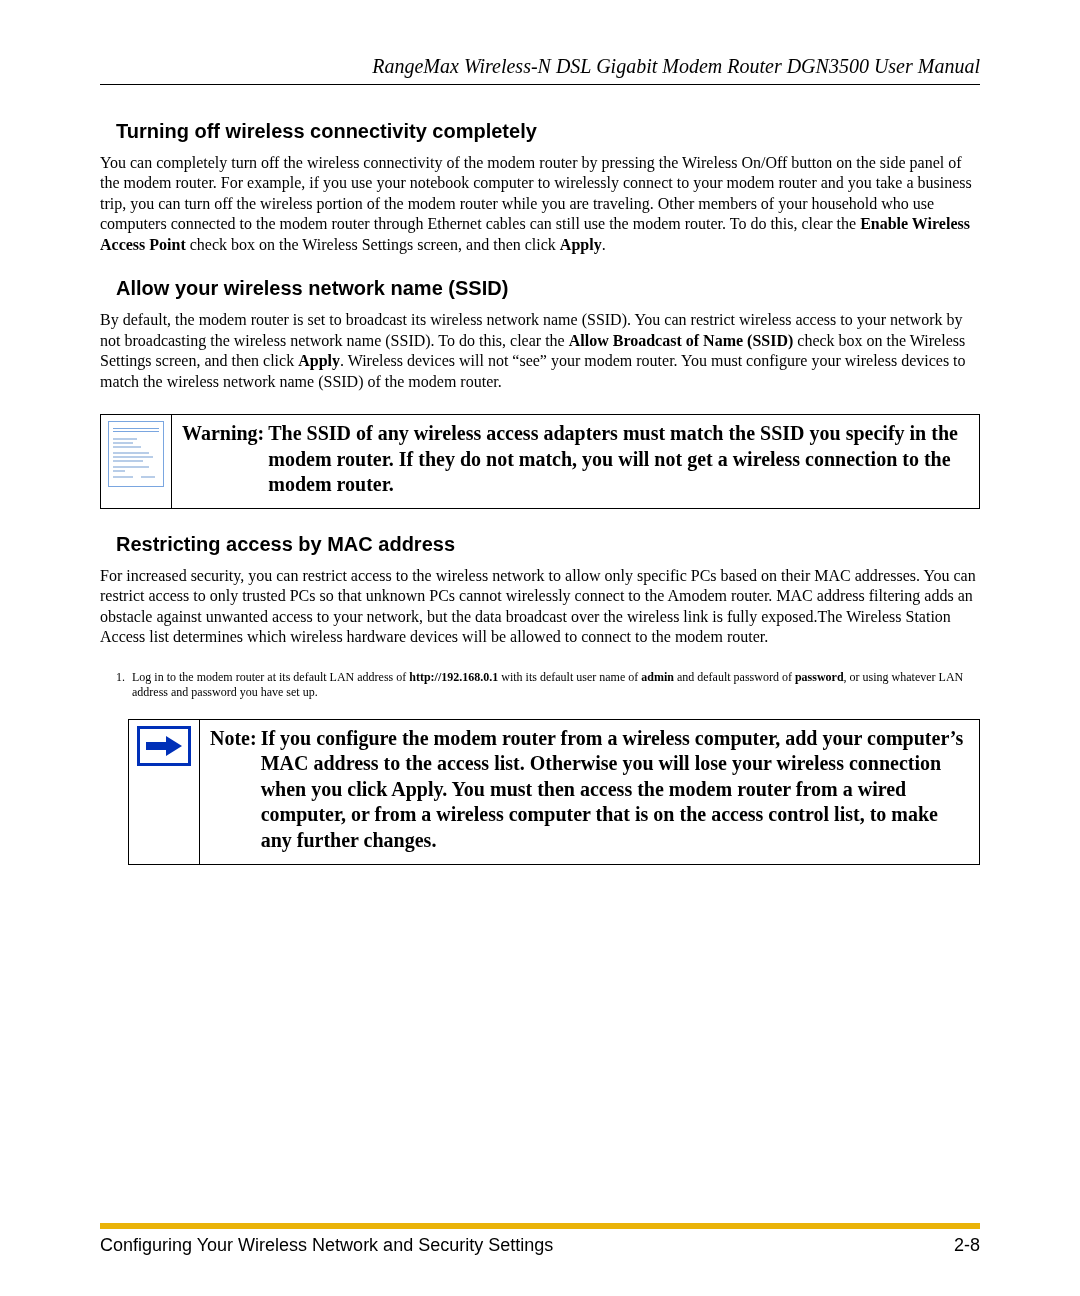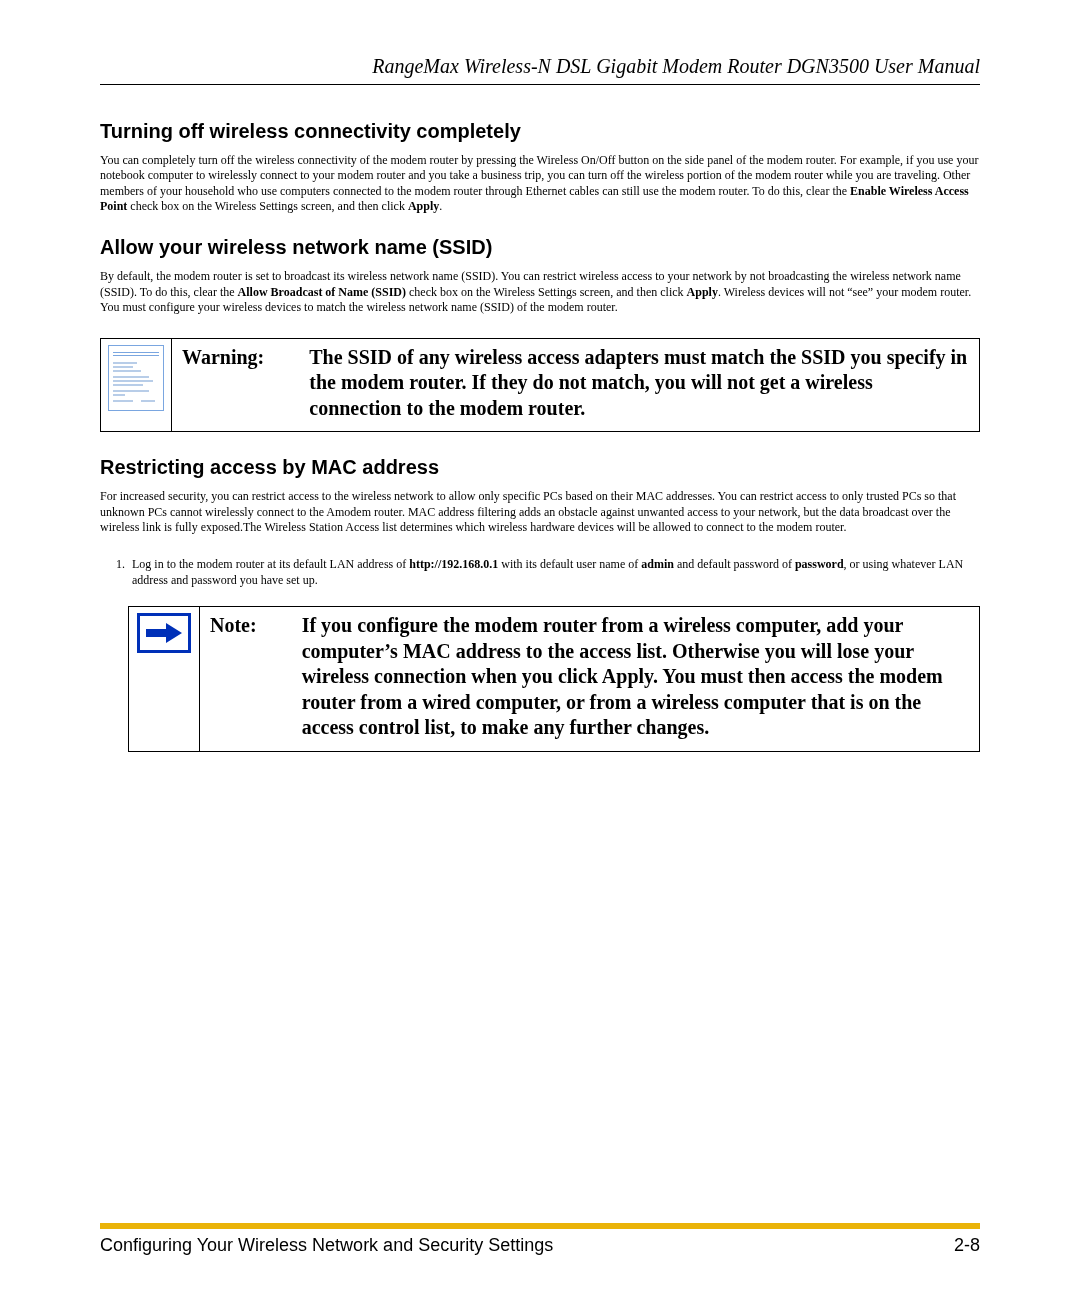--- a/index.html
+++ b/index.html
@@ -21,24 +21,24 @@
     font-style: italic;
     font-size: 20px;
     padding-bottom: 6px;
     border-bottom: 1.5px solid #000;
     margin-bottom: 35px;
   }
   h3 {
     font-family: Arial, Helvetica, sans-serif;
     font-weight: bold;
     font-size: 20px;
-    margin: 0 0 10px 0;
+    margin: 0 0 10px 16px;
   }
   p.body {
-    font-size: 12px;
+    font-size: 16px;
     line-height: 1.28;
     margin: 0 0 22px 0;
   }
   strong { font-weight: bold; }
   .callout {
     display: flex;
     border: 1.5px solid #000;
     margin: 10px 0 24px 0;
   }
   .callout-icon {
@@ -49,21 +49,20 @@
     justify-content: center;
     padding-top: 6px;
     padding-bottom: 6px;
   }
   .callout-body {
     flex: 1;
     padding: 6px 10px 10px 10px;
     font-size: 20px;
     line-height: 1.28;
     display: flex;
-    gap: 41px;
   }
   .callout-label {
     font-weight: bold;
     white-space: nowrap;
     margin-right: 4px;
   }
   .callout-text {
     flex: 1;
     font-weight: bold;
   }

